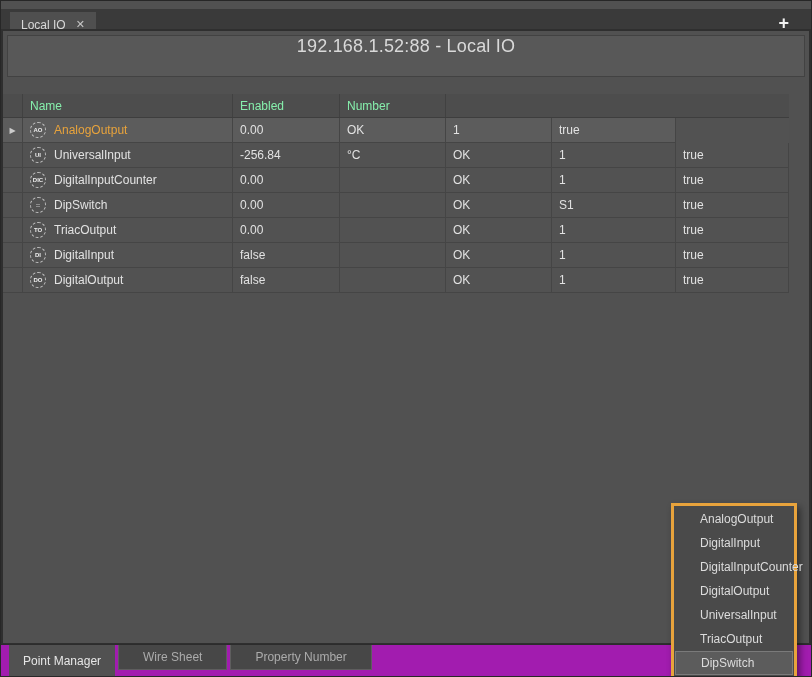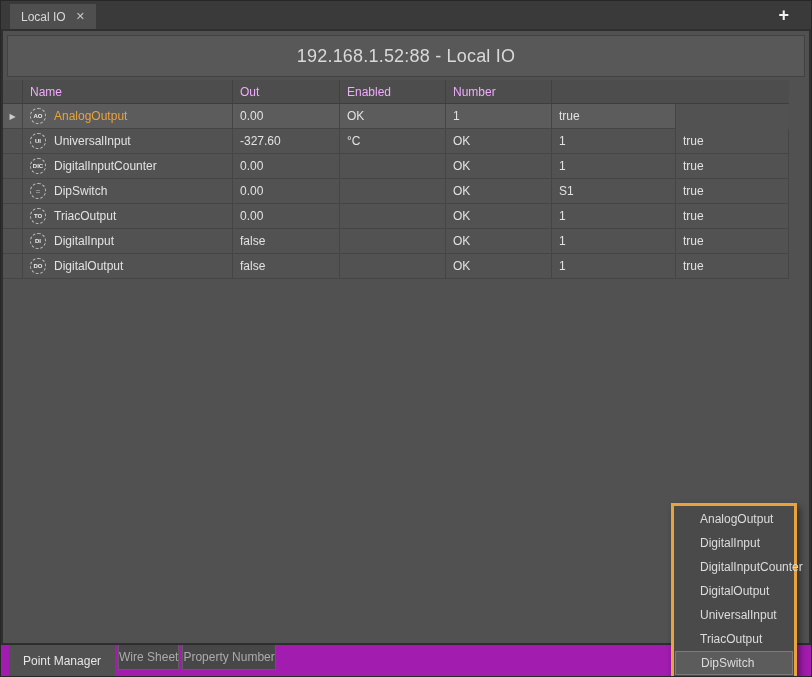--- a/index.html
+++ b/index.html
@@ -5,49 +5,49 @@
   * { margin:0; padding:0; box-sizing:border-box; }
   html,body { background:#2e2e2e; }
   .window {
     position:relative; width:812px; height:677px;
     background:#515151; overflow:hidden;
     font-family:"Liberation Sans","DejaVu Sans",sans-serif;
     border:1px solid #272727;
   }
   
   .top-tabbar {
-    position:absolute; top:0; left:0; right:0; height:28px;
+    position:absolute; top:8px; left:0; right:0; height:28px;
     background:#3a3a3a; display:flex; align-items:flex-end;
   }
   .top-tab {
     height:25px; margin-left:9px; padding:0 11px;
     background:#4f4f4f; color:#d8d8d8; font-size:12px;
     display:flex; align-items:center; gap:10px;
   }
   .tab-close { color:#c6c6c6; font-size:11px; font-weight:bold; cursor:default; }
   .add-tab {
     position:absolute; right:22px; top:2px;
     color:#f2f2f2; font-size:18px; font-weight:bold; line-height:24px;
   }
   
   .content {
     position:absolute; top:28px; left:0; right:0; bottom:32px;
     background:#515151; border:2px solid #2f2f2f; border-bottom-width:1px;
   }
   .titlebar {
-    margin:4px 4px 3px 4px; height:42px;
+    margin:4px 4px 17px 4px; height:42px;
     background:#585858; border:1px solid #424242;
-    display:flex; align-items:center; justify-content:center;
+    display:flex; justify-content:center;
     color:#d9d9d9; font-size:18px; letter-spacing:.2px;
   }
   
   .ptable { width:786px; --cols:20px 210px 107px 106px 106px 124px 113px; }
   .thead {
     display:grid; grid-template-columns:var(--cols);
-    height:24px; background:#4d4d4d; color:#f0abfc; font-size:12px;
+    height:24px; background:#4d4d4d; color:#86efac; font-size:12px;
     border-bottom:1px solid #3e3e3e;
   }
   .th { display:flex; align-items:center; padding-left:7px; border-right:1px solid #414141; }
   .th.gutter { padding:0; }
   .tr {
     display:grid; grid-template-columns:var(--cols);
     height:25px; background:#525252; font-size:12px; color:#e2e2e2;
   }
   .td {
     display:flex; align-items:center; padding-left:7px;
@@ -78,21 +78,21 @@
     background:#5c5c5c; border:1px solid #7a7a7a;
     margin:0 1px; padding-left:25px;
   }
   
   .bottom-tabbar {
     position:absolute; left:0; right:0; bottom:0; height:32px;
     background:#a21caf; border-top:1px solid #2c2c2c;
     display:flex; align-items:flex-start; padding-left:8px; gap:3px;
   }
   .bottom-tab {
-    height:25px; padding:0 0; margin-top:0;
+    height:25px; padding:0 24px; margin-top:0;
     background:#474747; border:1px solid #5e5e5e; border-top:none;
     color:#ababab; font-size:12px; display:flex; align-items:center;
   }
   .bottom-tab.active {
     background:#515151; border:none; height:31px;
     color:#e6e6e6; padding:0 14px;
   }
 </style>
 </head>
 <body>
@@ -109,21 +109,20 @@
 
   <div class="content">
     <div class="titlebar">
       <span>192.168.1.52:88 - Local IO</span>
     </div>
 
     <div class="ptable">
       <div class="thead">
           <div class="th gutter"></div>
           <div class="th">Name</div>
-          <div class="th">Out</div>
           <div class="th">Enabled</div>
           <div class="th">Number</div>
         </div>
       <div>
           <div class="tr selected">
     <div class="td gutter">
       <span class="sel-arrow">▶</span>
     </div>
     <div class="td">
       <span class="picon">AO</span>
@@ -135,21 +134,21 @@
     <div class="td">true</div>
   </div>
           <div class="tr">
     <div class="td gutter">
       <span class="sel-arrow"></span>
     </div>
     <div class="td">
       <span class="picon">UI</span>
       <span class="pname">UniversalInput</span>
     </div>
-    <div class="td">-327.60</div>
+    <div class="td">-256.84</div>
     <div class="td">°C</div>
     <div class="td">OK</div>
     <div class="td">1</div>
     <div class="td">true</div>
   </div>
           <div class="tr">
     <div class="td gutter">
       <span class="sel-arrow"></span>
     </div>
     <div class="td">

